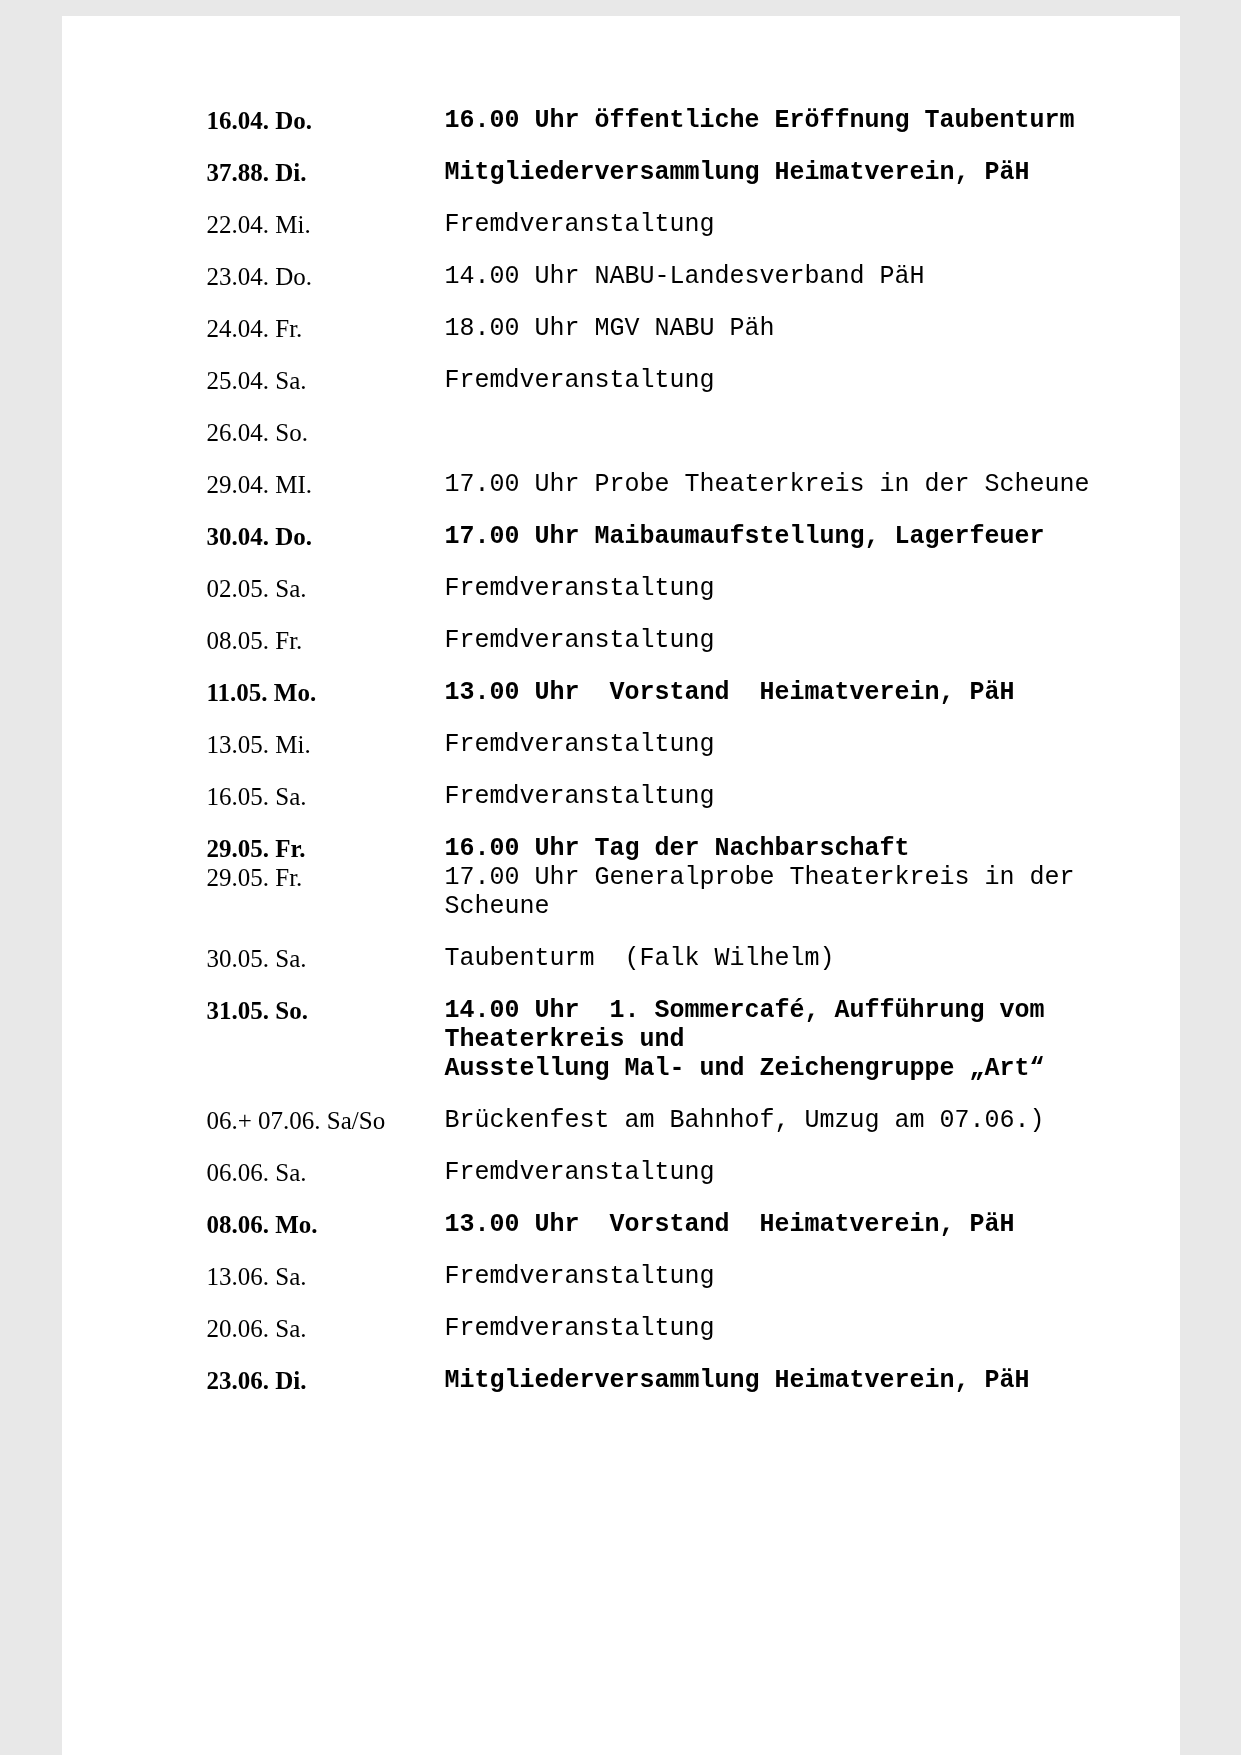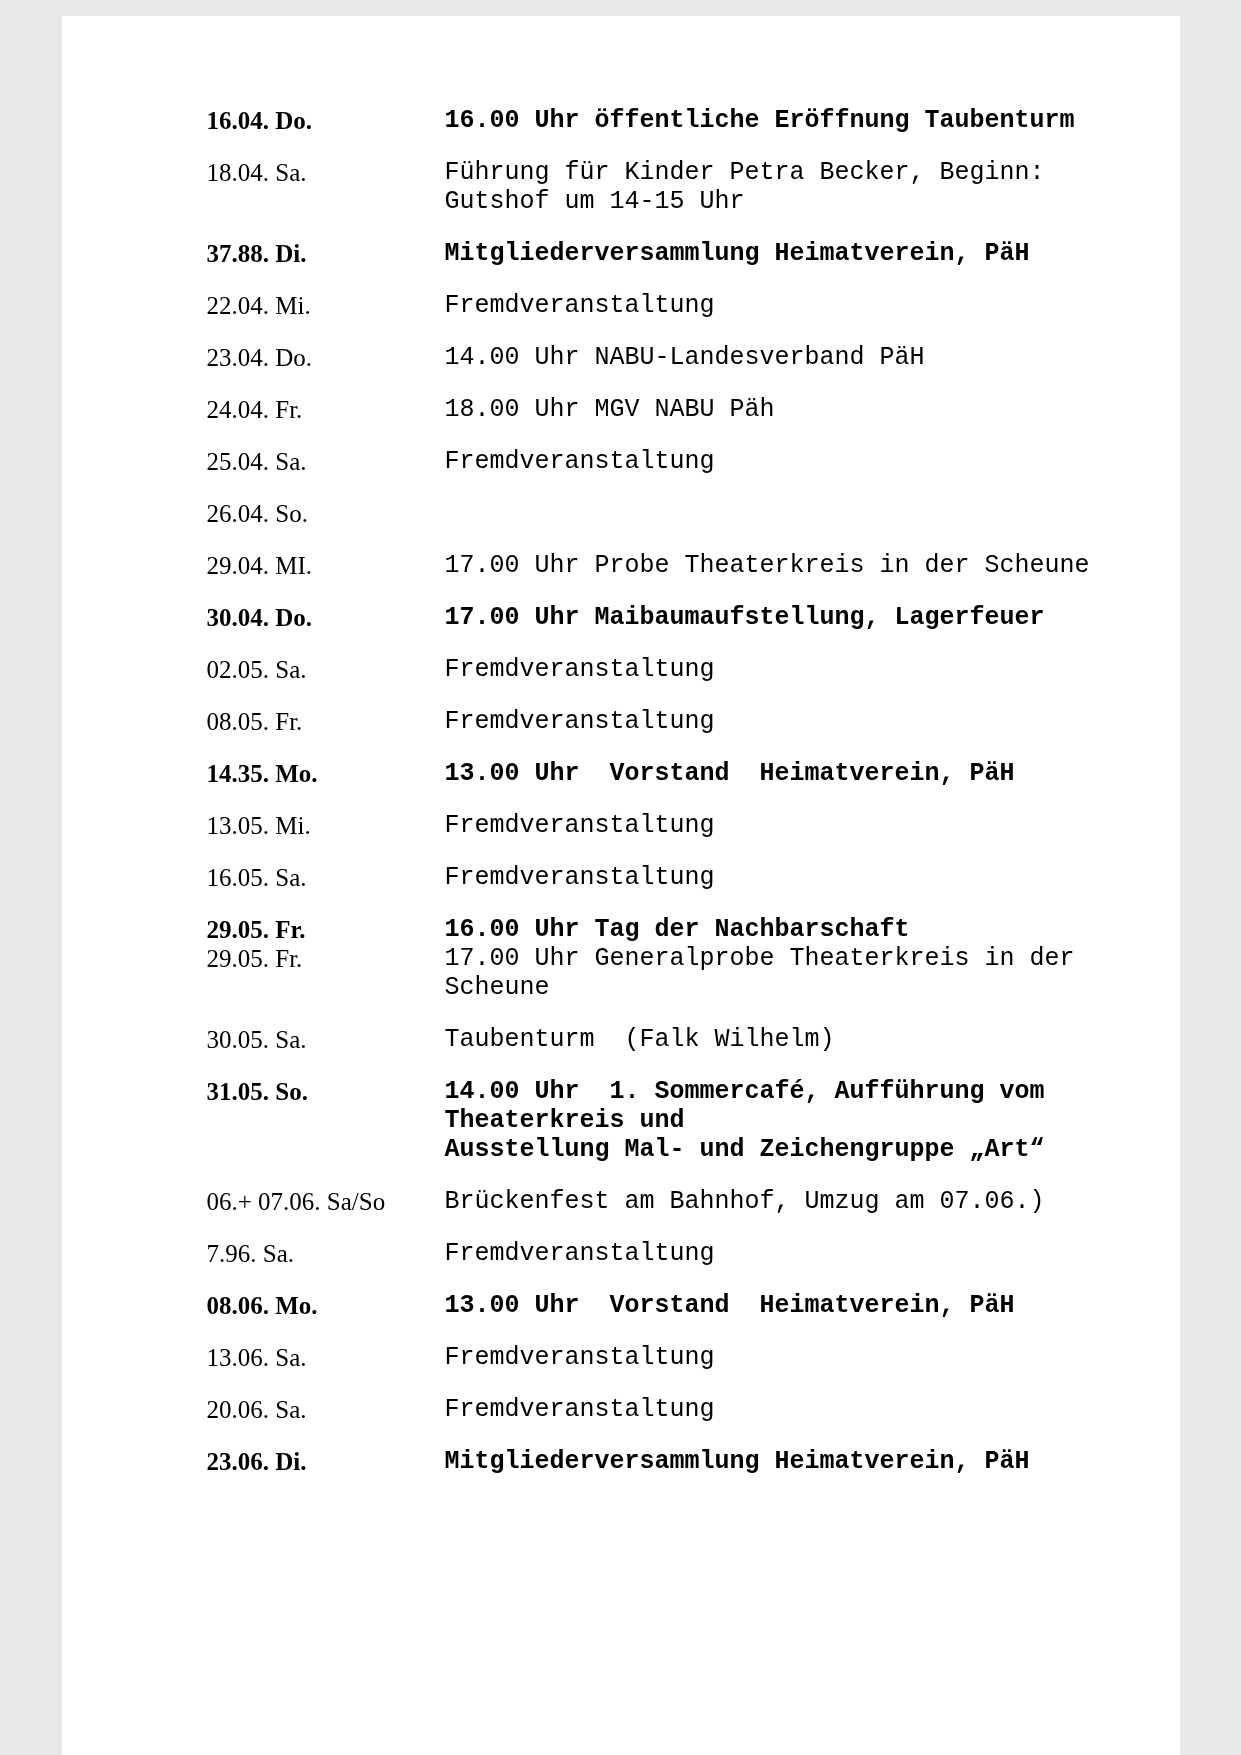--- a/index.html
+++ b/index.html
@@ -47,26 +47,20 @@
 </style>
 </head>
 <body>
 
 <div class="page">
   <div id="schedule-list">
       <div class="row">
         <div class="date-col bold">16.04. Do.</div>
         <div class="desc-col bold">
           <div class="desc-line">16.00 Uhr öffentliche Eröffnung Taubenturm</div>
-        </div>
-      </div>
-      <div class="row">
-        <div class="date-col">18.04. Sa.</div>
-        <div class="desc-col">
-          <div class="desc-line">Führung für Kinder Petra Becker, Beginn: Gutshof um 14-15 Uhr</div>
         </div>
       </div>
       <div class="row">
         <div class="date-col bold">37.88. Di.</div>
         <div class="desc-col bold">
           <div class="desc-line">Mitgliederversammlung Heimatverein, PäH</div>
         </div>
       </div>
       <div class="row">
         <div class="date-col">22.04. Mi.</div>
@@ -113,21 +107,21 @@
           <div class="desc-line">Fremdveranstaltung</div>
         </div>
       </div>
       <div class="row">
         <div class="date-col">08.05. Fr.</div>
         <div class="desc-col">
           <div class="desc-line">Fremdveranstaltung</div>
         </div>
       </div>
       <div class="row">
-        <div class="date-col bold">14.35. Mo.</div>
+        <div class="date-col bold">11.05. Mo.</div>
         <div class="desc-col bold">
           <div class="desc-line">13.00 Uhr  Vorstand  Heimatverein, PäH</div>
         </div>
       </div>
       <div class="row">
         <div class="date-col">13.05. Mi.</div>
         <div class="desc-col">
           <div class="desc-line">Fremdveranstaltung</div>
         </div>
       </div>
@@ -162,21 +156,21 @@
           <div class="desc-line">Ausstellung Mal- und Zeichengruppe „Art“</div>
         </div>
       </div>
       <div class="row">
         <div class="date-col">06.+ 07.06. Sa/So</div>
         <div class="desc-col">
           <div class="desc-line">Brückenfest am Bahnhof, Umzug am 07.06.)</div>
         </div>
       </div>
       <div class="row">
-        <div class="date-col">7.96. Sa.</div>
+        <div class="date-col">06.06. Sa.</div>
         <div class="desc-col">
           <div class="desc-line">Fremdveranstaltung</div>
         </div>
       </div>
       <div class="row">
         <div class="date-col bold">08.06. Mo.</div>
         <div class="desc-col bold">
           <div class="desc-line">13.00 Uhr  Vorstand  Heimatverein, PäH</div>
         </div>
       </div>

